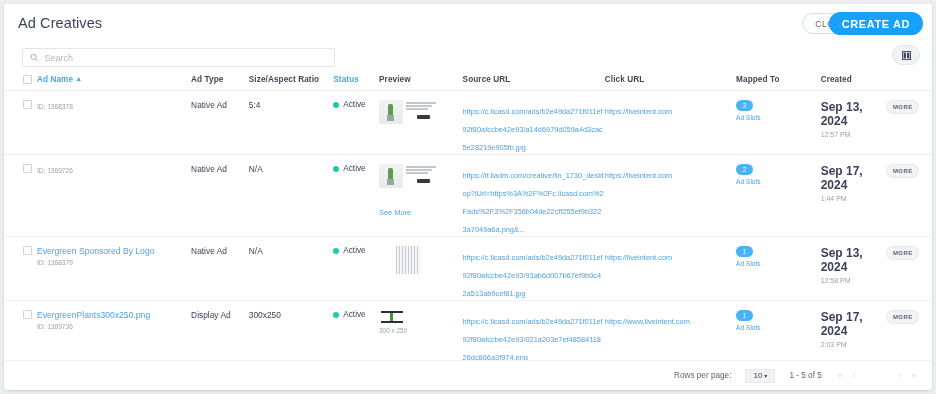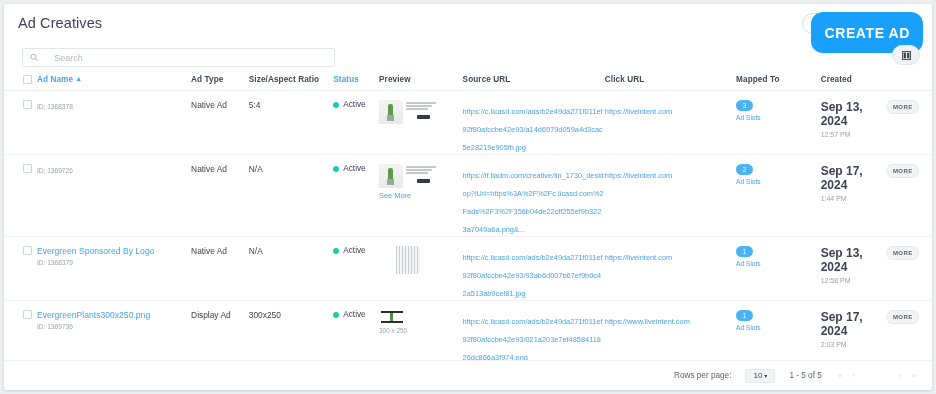--- a/index.html
+++ b/index.html
@@ -43,26 +43,26 @@
     border-radius: 11px;
     border: 1px solid #d8dde3;
     background: #fbfcfd;
     color: #5c6470;
     font-size: 8.5px; letter-spacing: .6px;
     display: flex; align-items: center; justify-content: center;
     cursor: pointer;
   }
   .btn-create {
     position: absolute; right: 9px; top: 8px;
-    height: 41px; padding: 0 13px;
+    height: 23px; padding: 0 13px;
     border-radius: 12px;
     border: none;
     background: #18a0fb;
     color: #ffffff;
-    font-size: 14px; letter-spacing: .6px; font-weight: bold;
+    font-size: 11px; letter-spacing: .6px; font-weight: bold;
     display: flex; align-items: center; justify-content: center;
     cursor: pointer;
   }
   .btn-cols {
     position: absolute; right: 12px; top: 41px;
     width: 28px; height: 20px;
     border-radius: 10px;
     background: #f0f2f4;
     border: 1px solid #e4e7ea;
     display: flex; align-items: center; justify-content: center;
@@ -77,21 +77,21 @@
     border-radius: 2px;
     background: #fff;
     display: flex; align-items: center;
     padding: 0 7px;
   }
   .search-input {
     border: none; outline: none;
     font-size: 9px; color: #9aa2ad;
     font-family: "Liberation Sans", sans-serif;
     width: 100%; background: transparent;
-    margin-left: 14px;
+    margin-left: 4px;
   }
   .search-input::placeholder { color: #b3b9c2; }
 
   
   .tbl { position: absolute; left: 0; top: 68px; width: 928px; }
   .thead {
     display: flex; align-items: flex-start;
     height: 19px;
     border-bottom: 1px solid #eceef1;
     padding-top: 3px;
@@ -168,21 +168,21 @@
     position: relative; overflow: hidden;
   }
   .plant { position: absolute; left: 9px; top: 4px; width: 5px; height: 12px;
            background: #5d9a4e; border-radius: 2px 2px 0 0; }
   .pot   { position: absolute; left: 8px; top: 15px; width: 7px; height: 6px;
            background: #9ba7a3; }
   .prev-lines { padding-top: 2px; }
   .pl { height: 1.5px; background: #c3c8cd; margin-bottom: 1.5px; }
   .pl.w1 { width: 30px; } .pl.w2 { width: 26px; } .pl.w3 { width: 22px; }
   .prev-cta { width: 13px; height: 4px; background: #333a40; border-radius: 1px; margin-top: 5px; margin-left: 11px; }
-  .see-more { font-size: 7.4px; color: #4aa3e8; margin-top: 3px; cursor: pointer; }
+  .see-more { font-size: 7.4px; color: #4aa3e8; margin-top: 20px; cursor: pointer; }
   .prev-logo { width: 24px; height: 28px; margin-left: 17px;
     background: repeating-linear-gradient(90deg,#c9ccd0 0 1px,#f4f5f6 1px 3px); }
   .prev-banner { width: 26px; height: 14px; background: #fff; position: relative; border: none; }
   .bar-t { position: absolute; left: 2px; top: 1px; width: 22px; height: 2px; background: #2b3036; }
   .bar-b { position: absolute; left: 2px; bottom: 1px; width: 22px; height: 2px; background: #2b3036; }
   .bar-m { position: absolute; left: 11px; top: 3px; width: 3px; height: 8px; background: #4e8f46; }
   .prev-sq { width: 28px; height: 22px; background: #f1f2f0; position: relative; }
   .sq-plant { position: absolute; left: 11px; top: 3px; width: 5px; height: 11px; background: #5d9a4e; border-radius: 2px 2px 0 0; }
   .sq-pot { position: absolute; left: 10px; top: 13px; width: 7px; height: 6px; background: #9aa69f; }
   .prev-dim { font-size: 6.4px; color: #9aa2ad; margin-top: 3px; }

